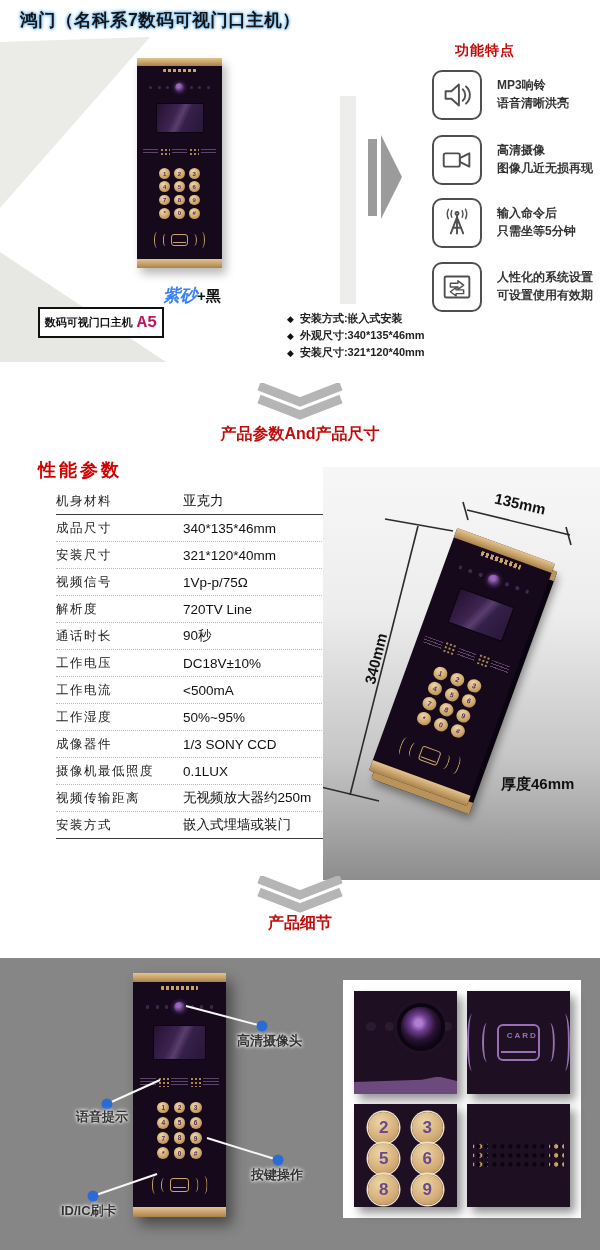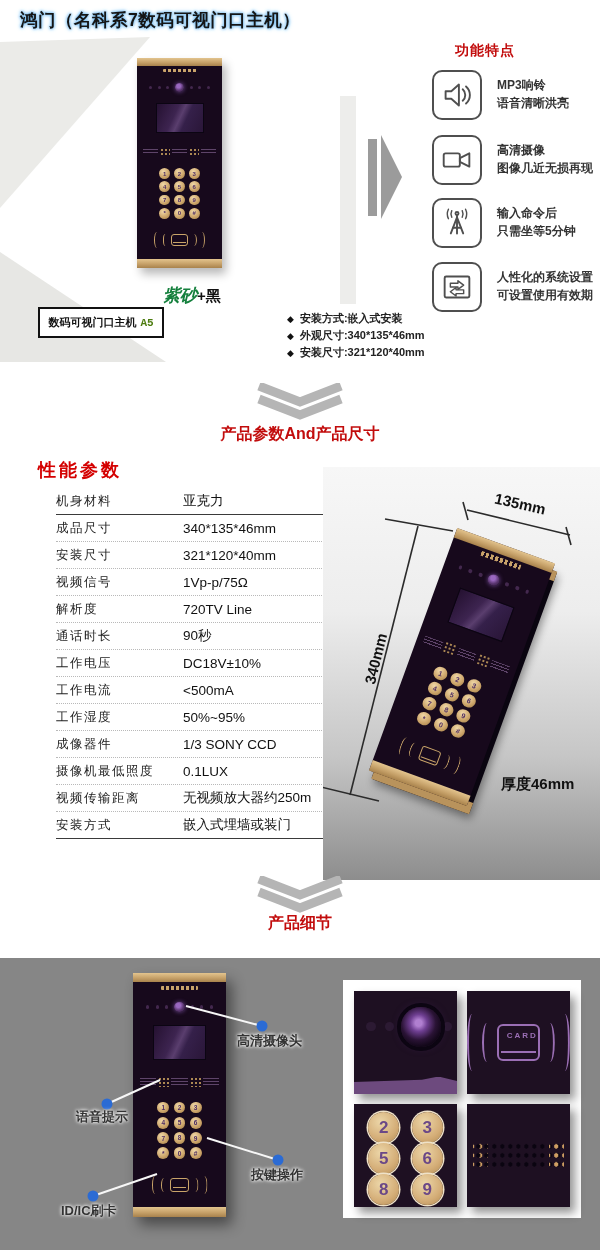--- a/index.html
+++ b/index.html
@@ -37,26 +37,26 @@
   .device .arc.r{transform:scaleX(-1);}
   .device .card{width:30%;height:58%;border:1.5px solid #c9a469;border-radius:3px;position:relative;}
   .device .card:after{content:"";position:absolute;left:8%;right:8%;bottom:20%;border-top:1.5px solid #c9a469;}
 
   .device--hero{left:137px;top:58px;width:85px;height:210px;font-size:6px;}
   .device--detail{left:133px;top:15px;width:93px;height:244px;font-size:6.5px;box-shadow:6px 8px 14px rgba(0,0,0,.45);}
   .device--tilt{left:0;top:0;width:104px;height:258px;font-size:7px;box-shadow:none;}
 
   
   #finish{left:163px;top:284px;font-size:15px;}
-  #finish .f-red{color:#15803d;font-family:"Liberation Serif","DejaVu Serif",serif;font-style:italic;font-weight:bold;font-size:17px;}
+  #finish .f-red{color:#3b82f6;font-family:"Liberation Serif","DejaVu Serif",serif;font-style:italic;font-weight:bold;font-size:17px;}
   #finish .f-blk{color:#111;font-weight:bold;}
   #model-box{left:38px;top:307px;width:122px;height:27px;border:2.5px solid #111;background:#fff;
     display:flex;align-items:center;justify-content:center;gap:4px;font-family:Liberation Mono, monospace;}
   #model-box .mb-label{font-size:11px;font-weight:bold;color:#111;}
-  #model-box .mb-model{font-size:11px;font-weight:bold;color:#4d7c0f;}
+  #model-box .mb-model{font-size:17px;font-weight:bold;color:#be185d;}
   .bullet-line{left:287px;font-size:11px;font-weight:bold;color:#222;white-space:nowrap;}
   .bullet-line .dia{font-size:9px;margin-right:6px;color:#111;}
 
   
   #big-arrow-bar{left:368px;top:139px;width:9px;height:77px;background:#9b9b9b;}
   #big-arrow-tri{left:381px;top:135px;width:0;height:0;border-top:42px solid rgba(0,0,0,0);
     border-bottom:42px solid rgba(0,0,0,0);border-left:21px solid #9b9b9b;}
 
   
   #features-heading{left:455px;top:42px;font-size:14px;font-weight:bold;color:#c20c0c;letter-spacing:1px;}

